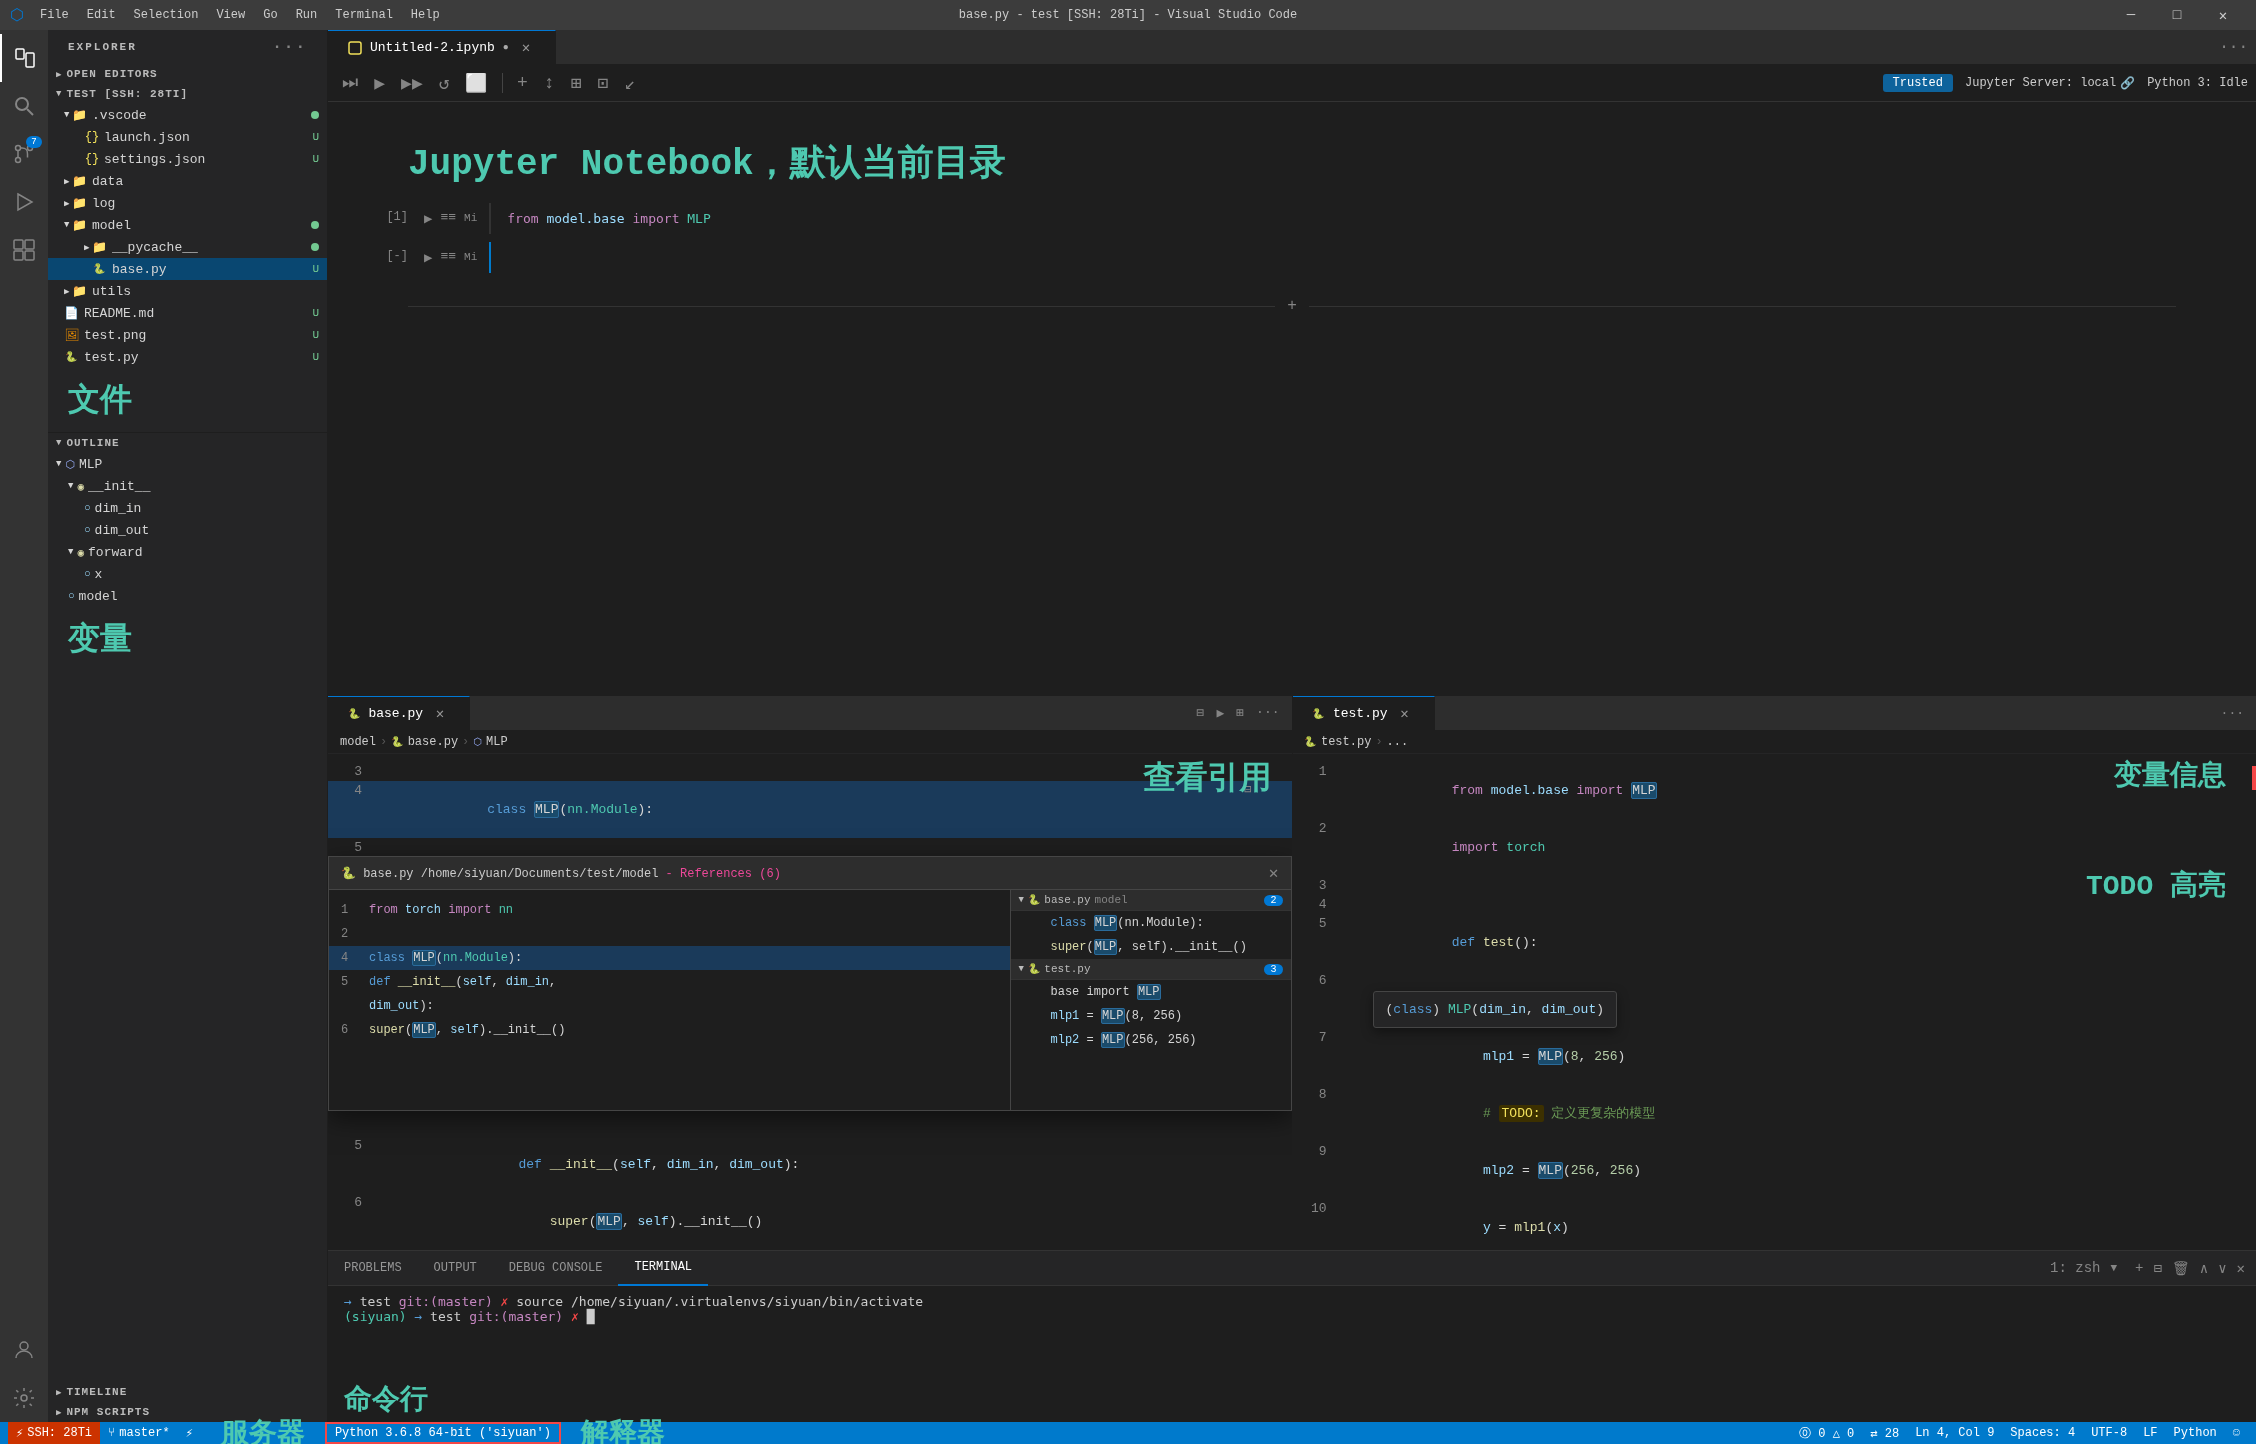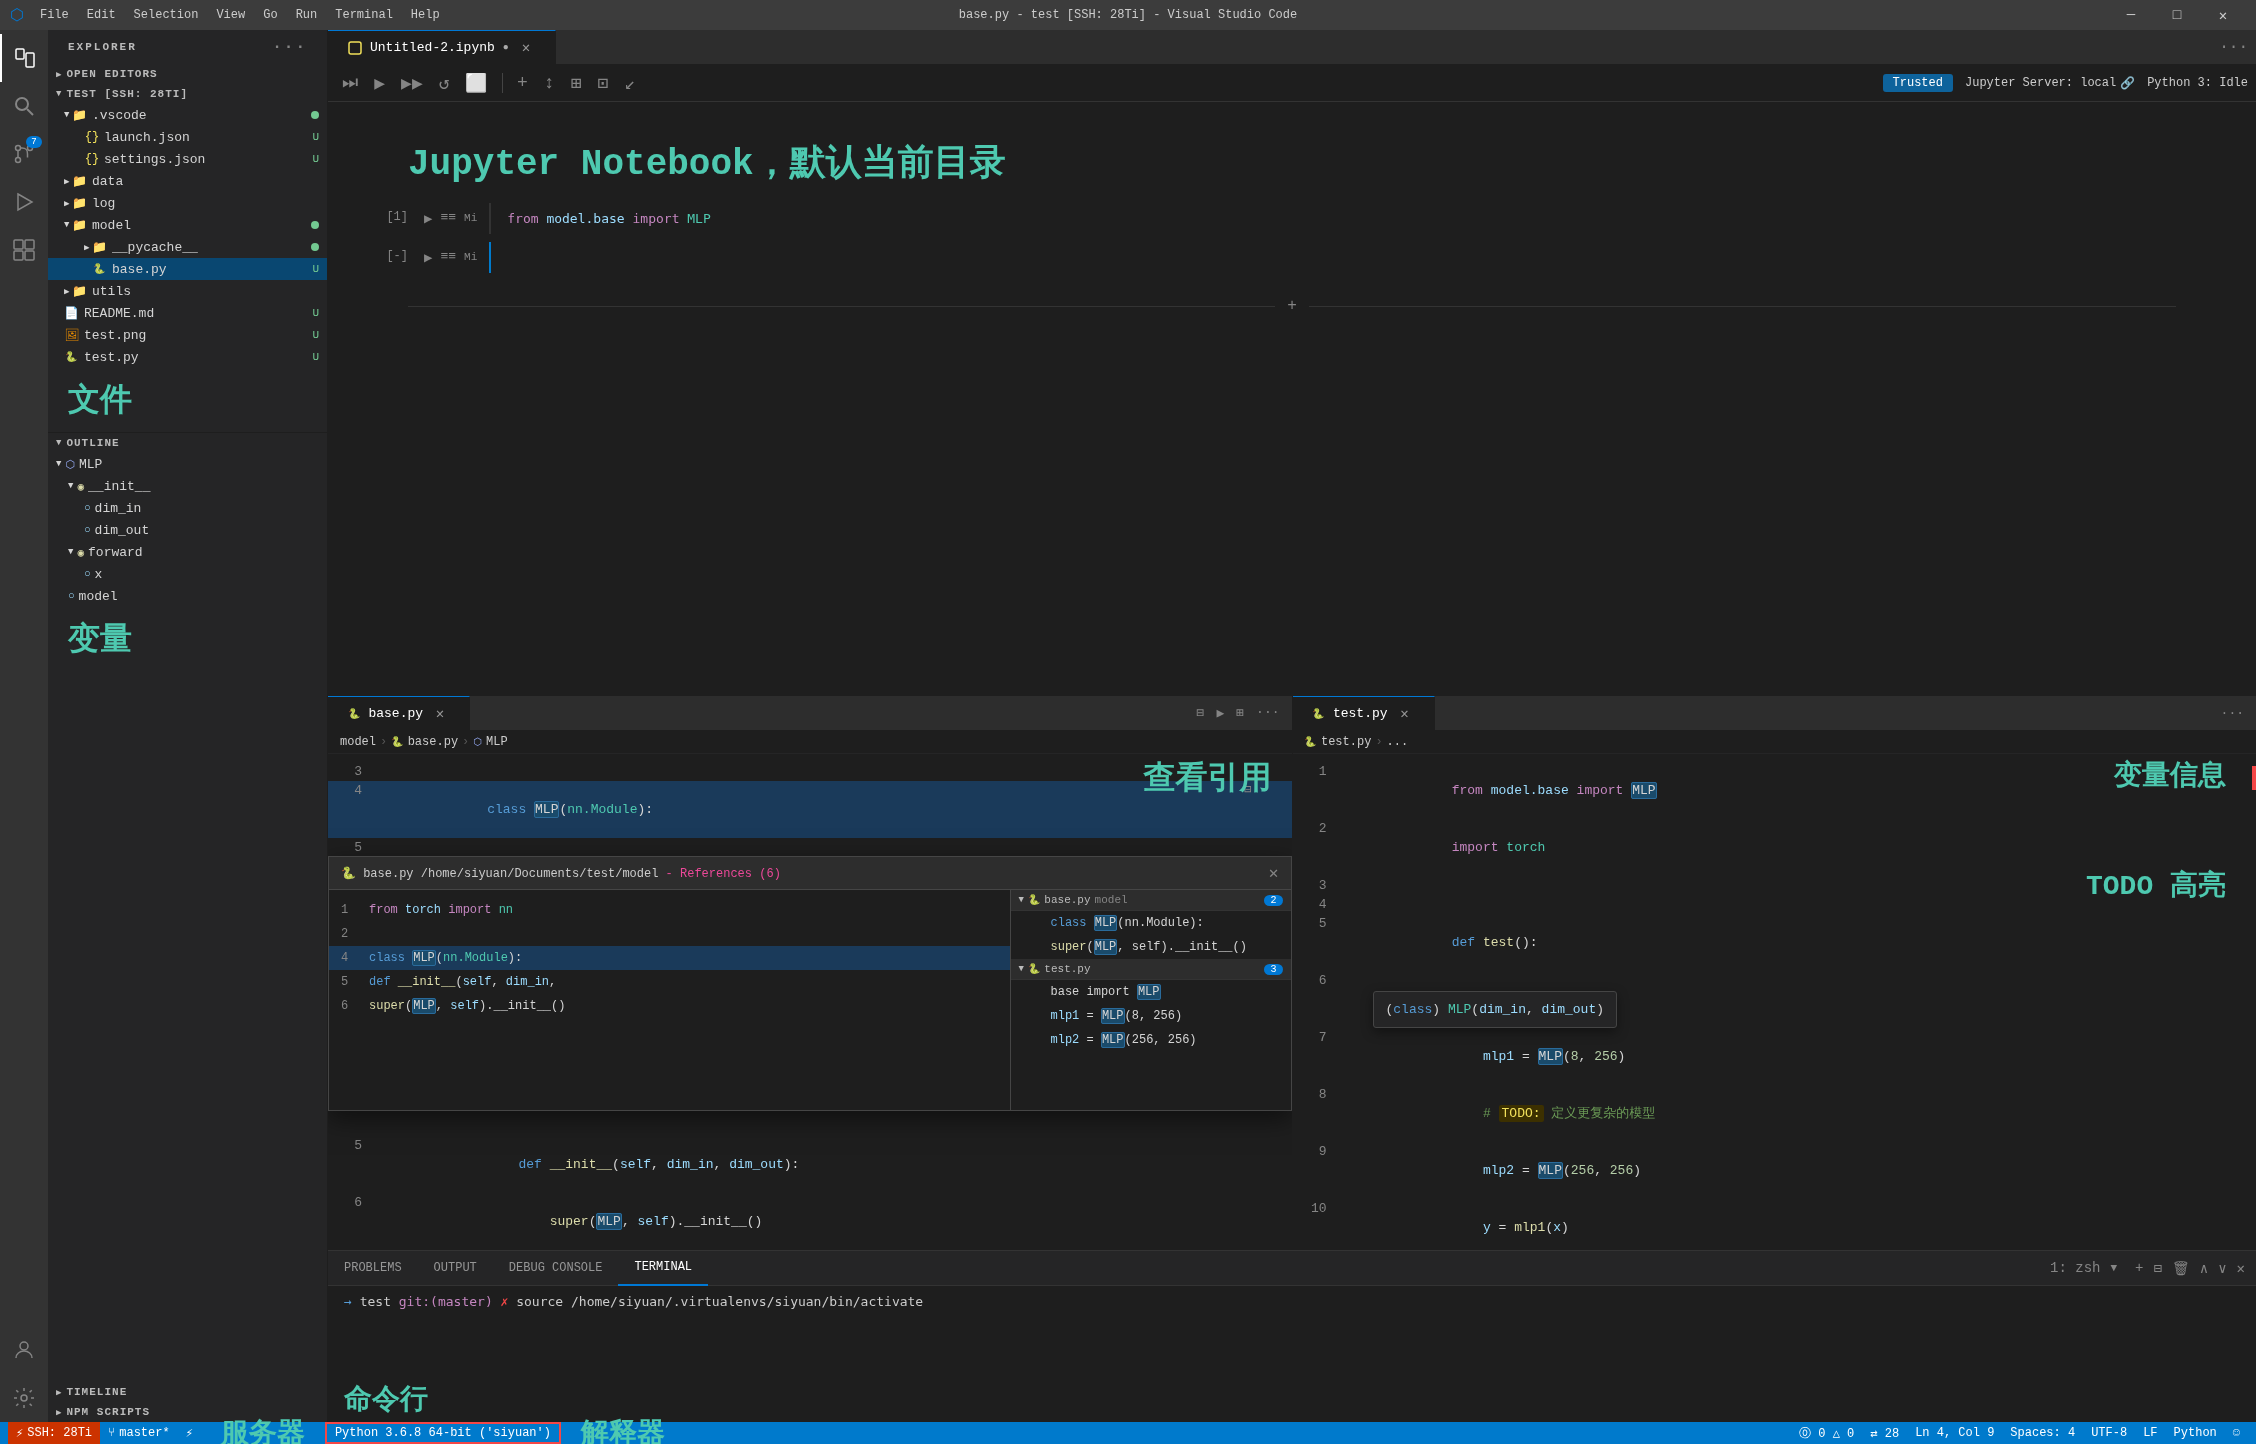--- a/index.html
+++ b/index.html
@@ -547,20 +547,24 @@
               </div>
               <div class="ref-code-line" style="background:#1a3a5a;">
                 <span class="ref-linenum">4</span>
                 <span><span class="kw">class </span><span class="mlp-hl">MLP</span><span style="color:#d4d4d4;">(</span><span class="cls">nn.Module</span><span style="color:#d4d4d4;">):</span></span>
               </div>
               <div class="ref-code-line">
                 <span class="ref-linenum">5</span>
                 <span><span style="color:#d4d4d4;">    </span><span class="kw">def </span><span class="fn">__init__</span><span style="color:#d4d4d4;">(</span><span class="var">self</span><span style="color:#d4d4d4;">, </span><span class="var">dim_in</span><span style="color:#d4d4d4;">,</span></span>
               </div>
               <div class="ref-code-line">
+                <span class="ref-linenum"></span>
+                <span><span style="color:#d4d4d4;">    </span><span class="var">dim_out</span><span style="color:#d4d4d4;">):</span></span>
+              </div>
+              <div class="ref-code-line">
                 <span class="ref-linenum">6</span>
                 <span><span style="color:#d4d4d4;">        </span><span class="fn">super</span><span style="color:#d4d4d4;">(</span><span class="mlp-hl">MLP</span><span style="color:#d4d4d4;">, </span><span class="var">self</span><span style="color:#d4d4d4;">).__init__()</span></span>
               </div>
             </div>
 
             <div class="ref-right">
 
               <div class="ref-group">
                 <div style="display:flex; align-items:center; gap:4px;">
                   <span style="font-size:9px;">▼</span>
@@ -736,20 +740,28 @@
         </div>
       </div>
       <div class="terminal-content">
         <div>
           <span style="color:#569cd6;">→</span>
           <span style="color:#cccccc;"> test </span>
           <span style="color:#c586c0;">git:(master)</span>
           <span style="color:#f44747;"> ✗ </span>
           <span> source /home/siyuan/.virtualenvs/siyuan/bin/activate</span>
         </div>
+        <div>
+          <span style="color:#4ec9b0;">(siyuan) </span>
+          <span style="color:#569cd6;">→</span>
+          <span style="color:#cccccc;"> test </span>
+          <span style="color:#c586c0;">git:(master)</span>
+          <span style="color:#f44747;"> ✗ </span>
+          <span style="color:#cccccc;">█</span>
+        </div>
       </div>
 
       <div style="padding: 4px 16px;">
         <span style="color:#4ec9b0; font-size:28px; font-weight:bold;">命令行</span>
       </div>
     </div>
   </div>
 </div>
 
 <div class="statusbar">

